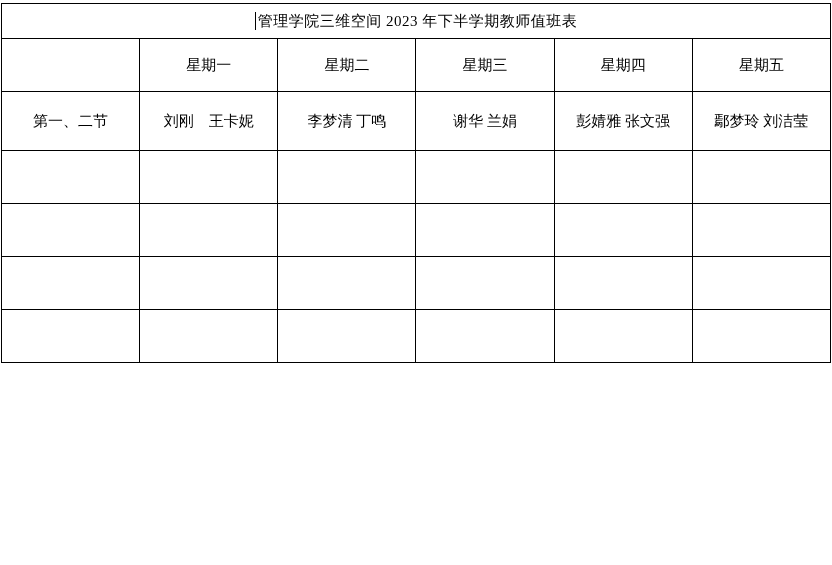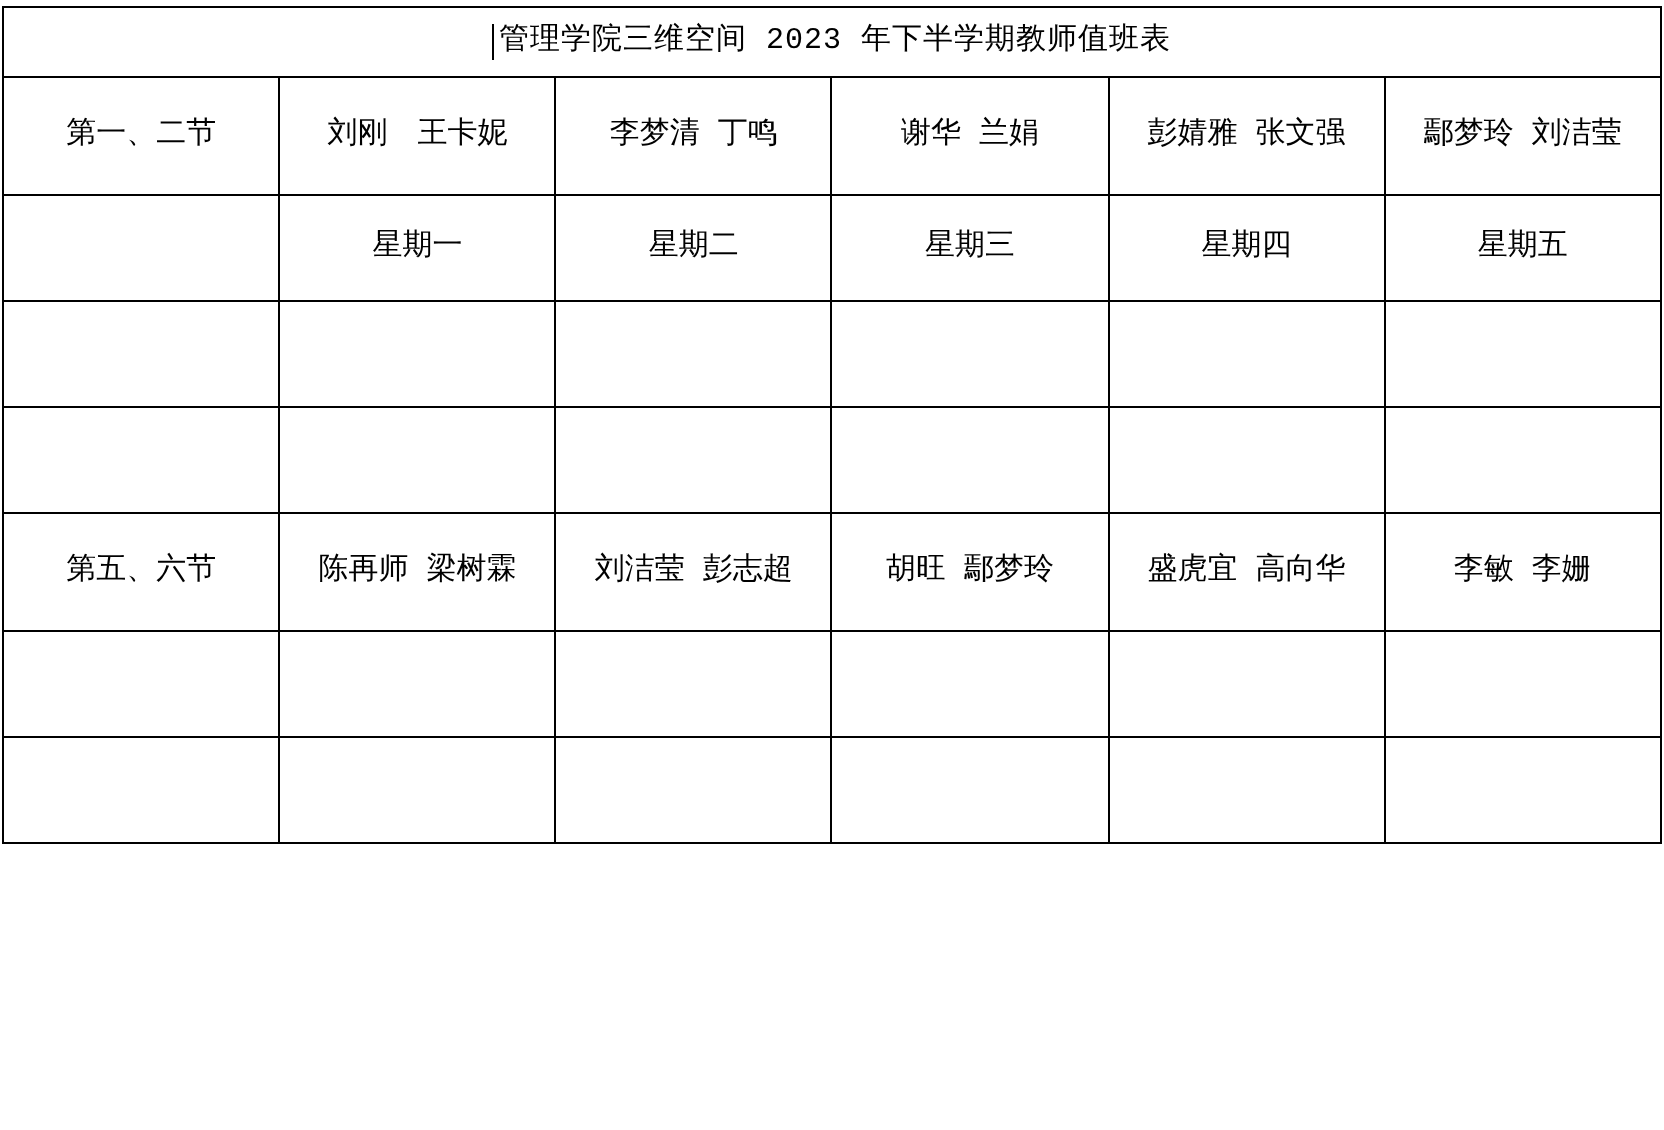--- a/index.html
+++ b/index.html
@@ -18,21 +18,20 @@
     width: 832px;
     height: 565px;
     position: relative;
     box-sizing: border-box;
   }
   table.duty {
     border-collapse: collapse;
     table-layout: fixed;
     width: 830px;
     margin: 3px 0 0 1px;
-    font-family: Liberation Mono, monospace;
   }
   table.duty td {
     border: 1px solid #000000;
     text-align: center;
     vertical-align: middle;
     font-size: 15px;
     padding: 0;
     line-height: 1.2;
   }
   .title-cell {
@@ -68,62 +67,54 @@
 </head>
 <body>
 
 <div class="page">
   <table class="duty">
     <tbody>
       <tr>
         <td class="title-cell" colspan="6"><span class="title-text">管理学院三维空间 2023 年下半学期教师值班表</span></td>
       </tr>
       <tr>
+        <td class="head-cell col-label"></td>
+        <td class="head-cell col-day">星期一</td>
+        <td class="head-cell col-day">星期二</td>
+        <td class="head-cell col-day">星期三</td>
+        <td class="head-cell col-day">星期四</td>
+        <td class="head-cell col-day">星期五</td>
+      </tr>
+
+      <tr>
         <td class="label-cell">第一、二节</td>
         <td class="name-cell">刘刚　王卡妮</td>
         <td class="name-cell">李梦清  丁鸣</td>
         <td class="name-cell">谢华  兰娟</td>
         <td class="name-cell">彭婧雅  张文强</td>
         <td class="name-cell">鄢梦玲  刘洁莹</td>
-      </tr>
-
-      <tr>
-        <td class="head-cell col-label"></td>
-        <td class="head-cell col-day">星期一</td>
-        <td class="head-cell col-day">星期二</td>
-        <td class="head-cell col-day">星期三</td>
-        <td class="head-cell col-day">星期四</td>
-        <td class="head-cell col-day">星期五</td>
       </tr>
       <tr>
         <td class="spacer-cell"></td>
         <td class="spacer-cell"></td>
         <td class="spacer-cell"></td>
         <td class="spacer-cell"></td>
         <td class="spacer-cell"></td>
         <td class="spacer-cell"></td>
       </tr>
 
       <tr>
         <td class="spacer-cell"></td>
         <td class="spacer-cell"></td>
         <td class="spacer-cell"></td>
         <td class="spacer-cell"></td>
         <td class="spacer-cell"></td>
         <td class="spacer-cell"></td>
       </tr>
 
-      <tr>
-        <td class="label-cell">第五、六节</td>
-        <td class="name-cell">陈再师  梁树霖</td>
-        <td class="name-cell">刘洁莹  彭志超</td>
-        <td class="name-cell">胡旺  鄢梦玲</td>
-        <td class="name-cell">盛虎宜  高向华</td>
-        <td class="name-cell">李敏  李姗</td>
-      </tr>
       <tr>
         <td class="spacer-cell"></td>
         <td class="spacer-cell"></td>
         <td class="spacer-cell"></td>
         <td class="spacer-cell"></td>
         <td class="spacer-cell"></td>
         <td class="spacer-cell"></td>
       </tr>
 
       <tr>

